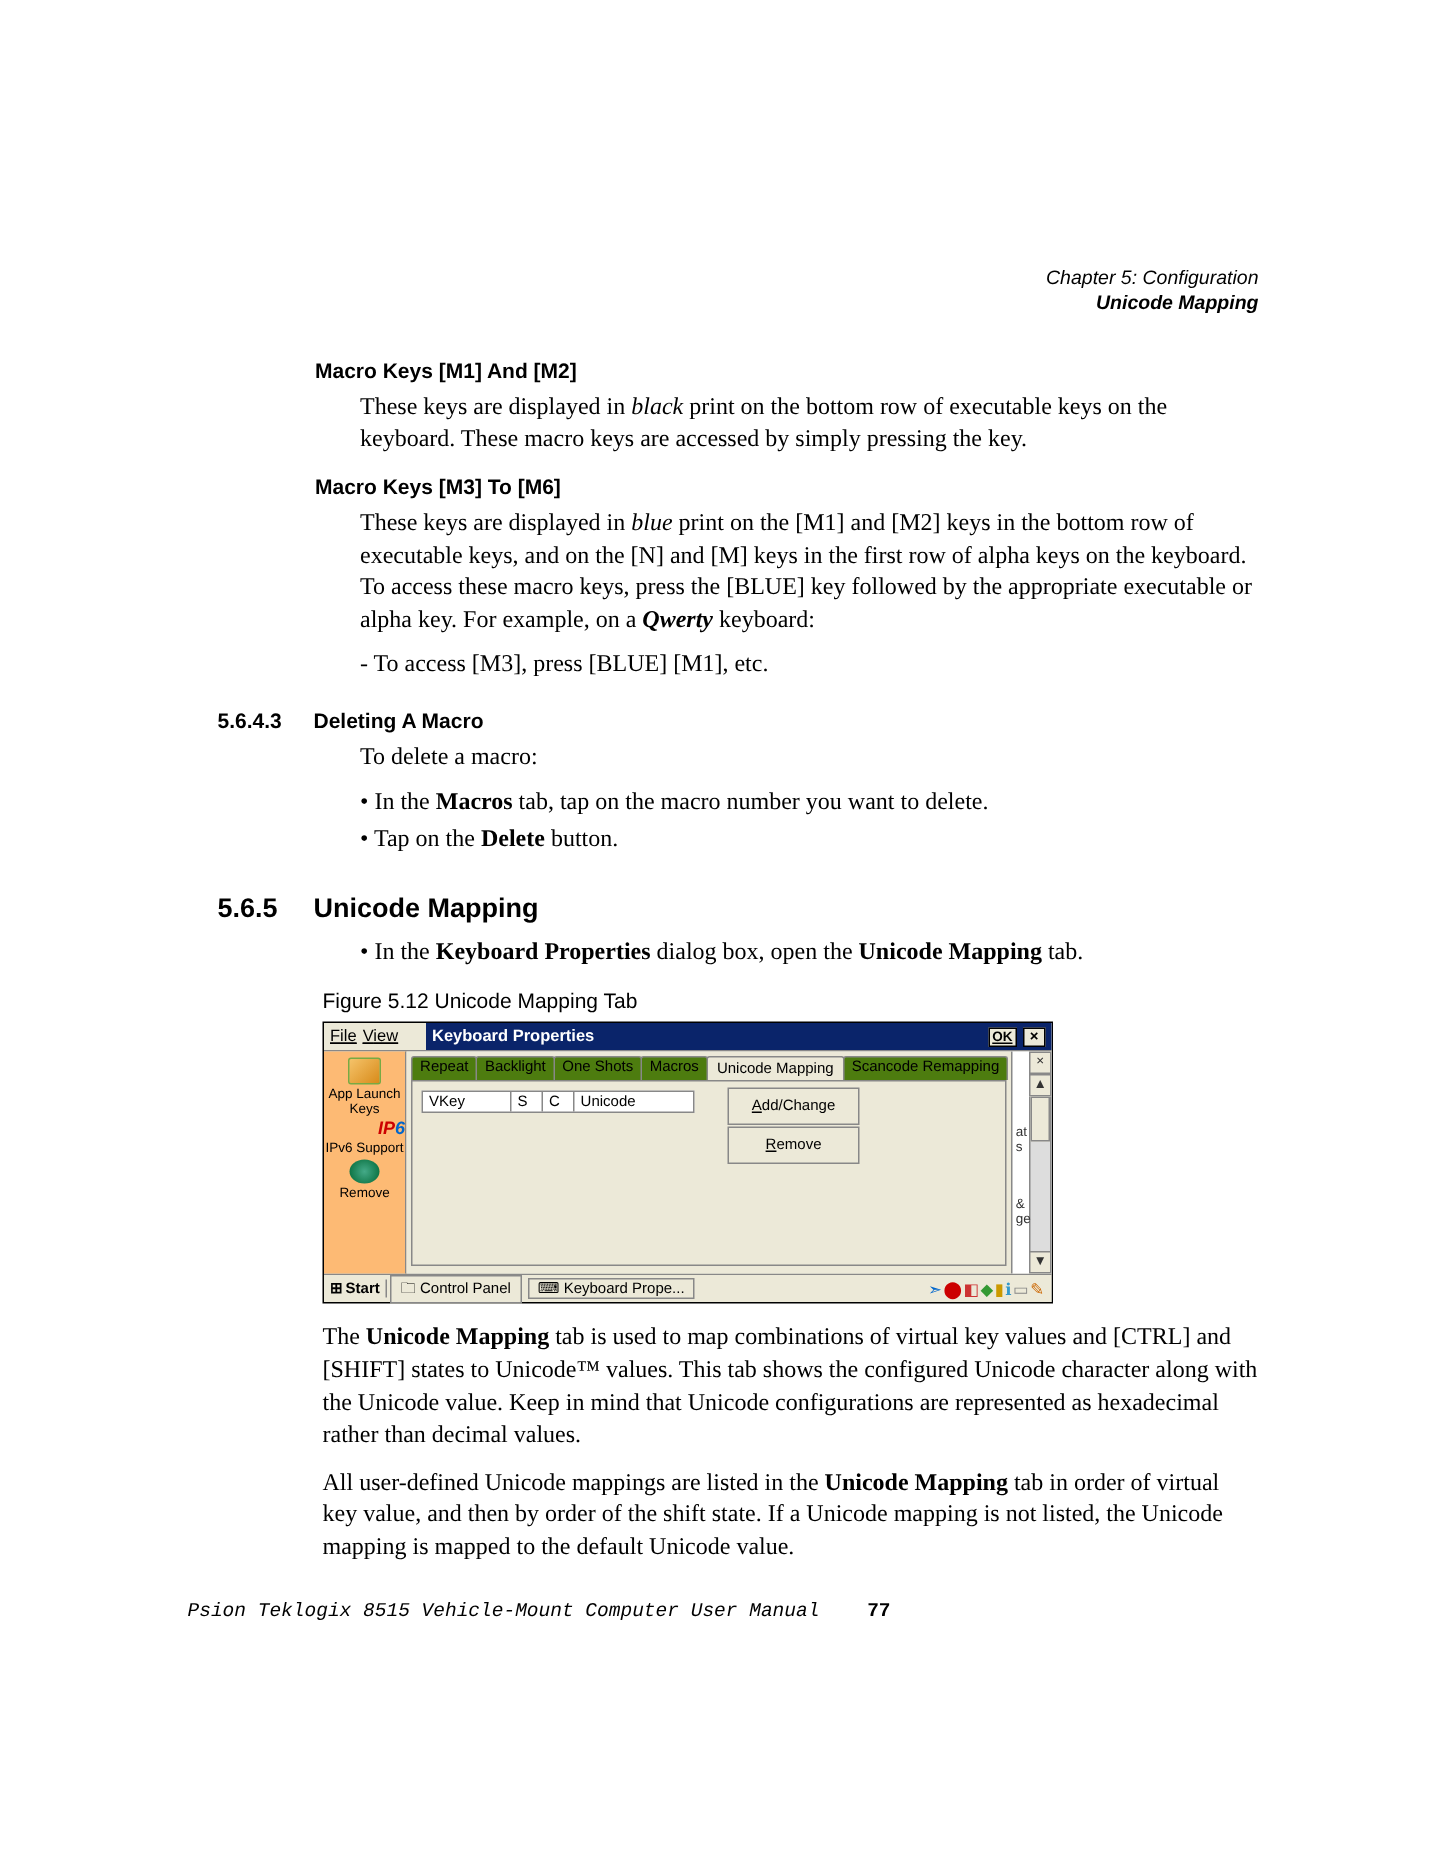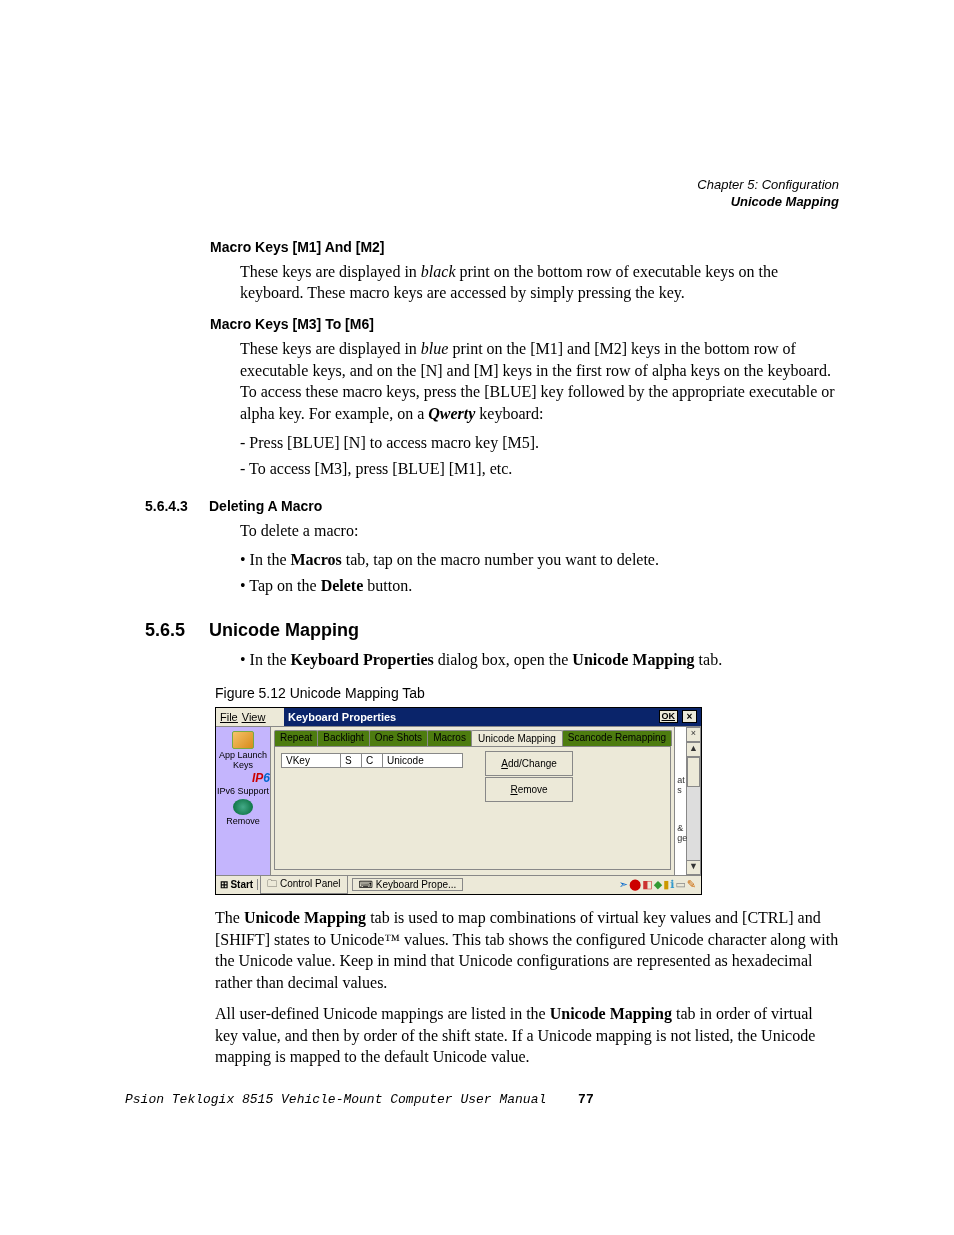--- a/index.html
+++ b/index.html
@@ -94,21 +94,21 @@
   .ok-btn {
     background:#ece9d8; color:#000; border:1px solid #000; font-size:9px;
     font-weight:bold; padding:0 2px; margin-right:2px; line-height:11px;text-decoration:underline;
   }
   .close-btn {
     background:#ece9d8; color:#000; border:1px solid #000; font-size:10px;
     width:13px; text-align:center; line-height:11px;
   }
   .fig-body { display:flex; height:148px; }
   .fig-sidebar {
-    width:60px; background:#c4b5fd; border-right:1px solid #888;
+    width:60px; background:#fdba74; border-right:1px solid #888;
     display:flex; flex-direction:column; align-items:center;
     font-size:9px; text-align:center; padding-top:2px; gap:1px;
   }
   .fig-sidebar .icon { width:20px; height:16px; margin-top:2px; }
   .icon-app { background: linear-gradient(135deg,#f5c36a,#d88b1a); border:1px solid #7a4; border-radius:2px; }
   .icon-ip { color:#c00; font-weight:bold; font-size:12px; font-style:italic;margin-left:36px; }
   .icon-remove { background: radial-gradient(circle,#4a8,#063); border-radius:50%; }
   .fig-main { flex:1; background:#ece9d8; position:relative; }
   .fig-tabs {
     display:flex; font-size:10px; margin:3px 3px 0 3px;
@@ -200,21 +200,20 @@
   <div class="sub-heading">Macro Keys [M1] And [M2]</div>
   <div class="body-indent">
     <span>These keys are displayed in </span><i>black</i><span> print on the bottom row of executable keys on the keyboard. These macro keys are accessed by simply pressing the key.</span>
   </div>
 
   <div class="sub-heading">Macro Keys [M3] To [M6]</div>
   <div class="body-indent">
     <span>These keys are displayed in </span><i>blue</i><span> print on the [M1] and [M2] keys in the bottom row of executable keys, and on the [N] and [M] keys in the first row of alpha keys on the keyboard. To access these macro keys, press the [BLUE] key followed by the appropriate executable or alpha key. For example, on a </span><b><i>Qwerty</i></b><span> keyboard:</span>
   </div>
   <ul class="dash-list">
-    <li>Press [BLUE] [N] to access macro key [M5].</li>
     <li>To access [M3], press [BLUE] [M1], etc.</li>
   </ul>
 
   <div class="numbered-heading">
     <span class="num">5.6.4.3</span><span>Deleting A Macro</span>
   </div>
   <div class="body-indent">To delete a macro:</div>
   <ul class="bullet-list">
     <li><span>In the </span><b>Macros</b><span> tab, tap on the macro number you want to delete.</span></li>
     <li><span>Tap on the </span><b>Delete</b><span> button.</span></li>

